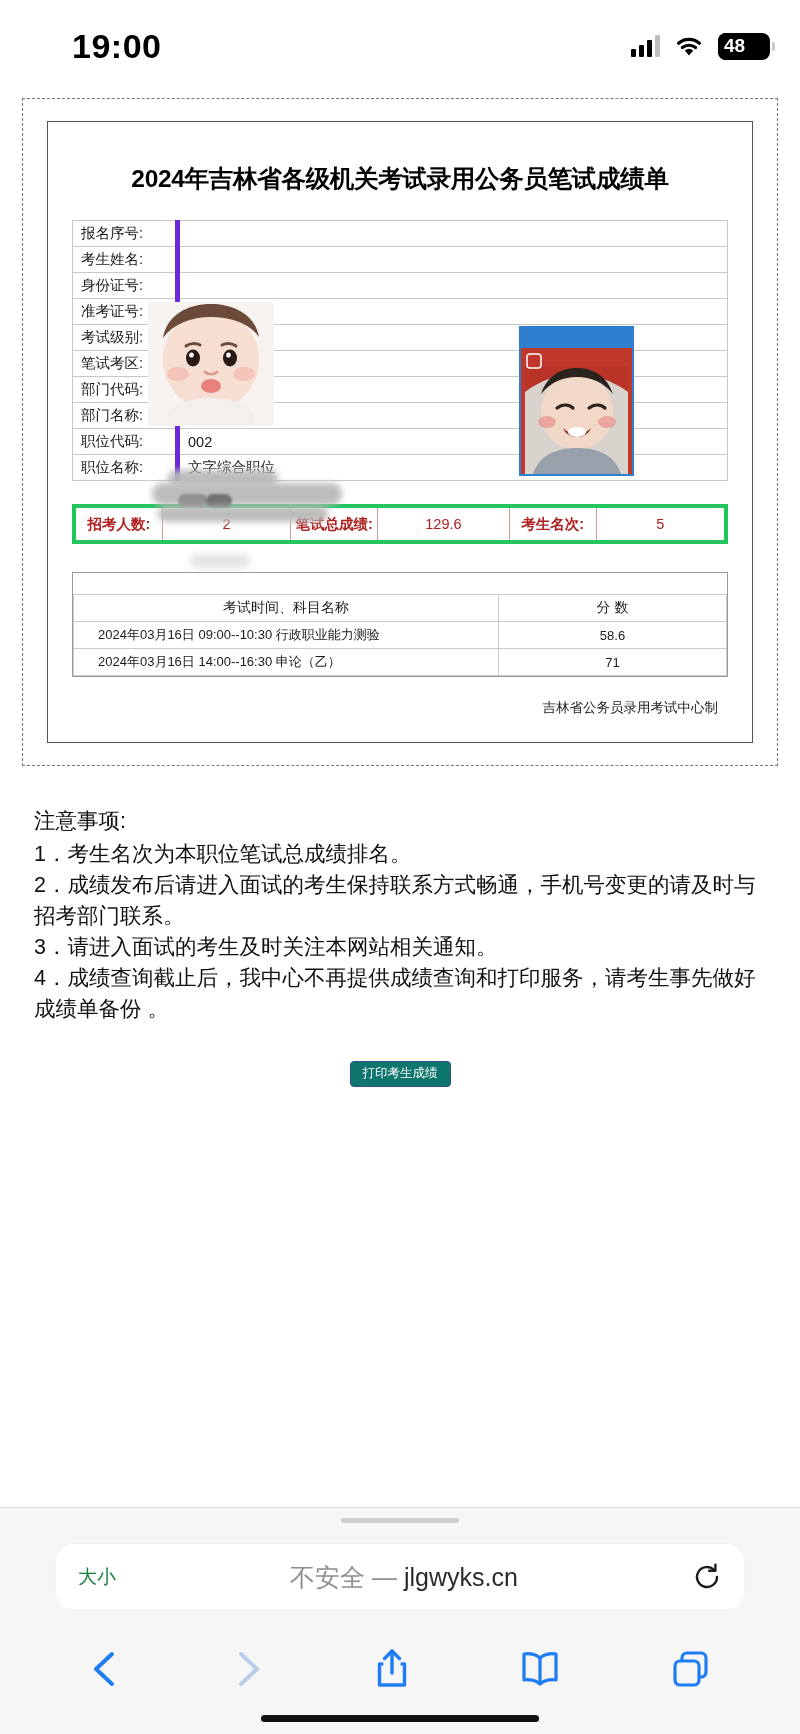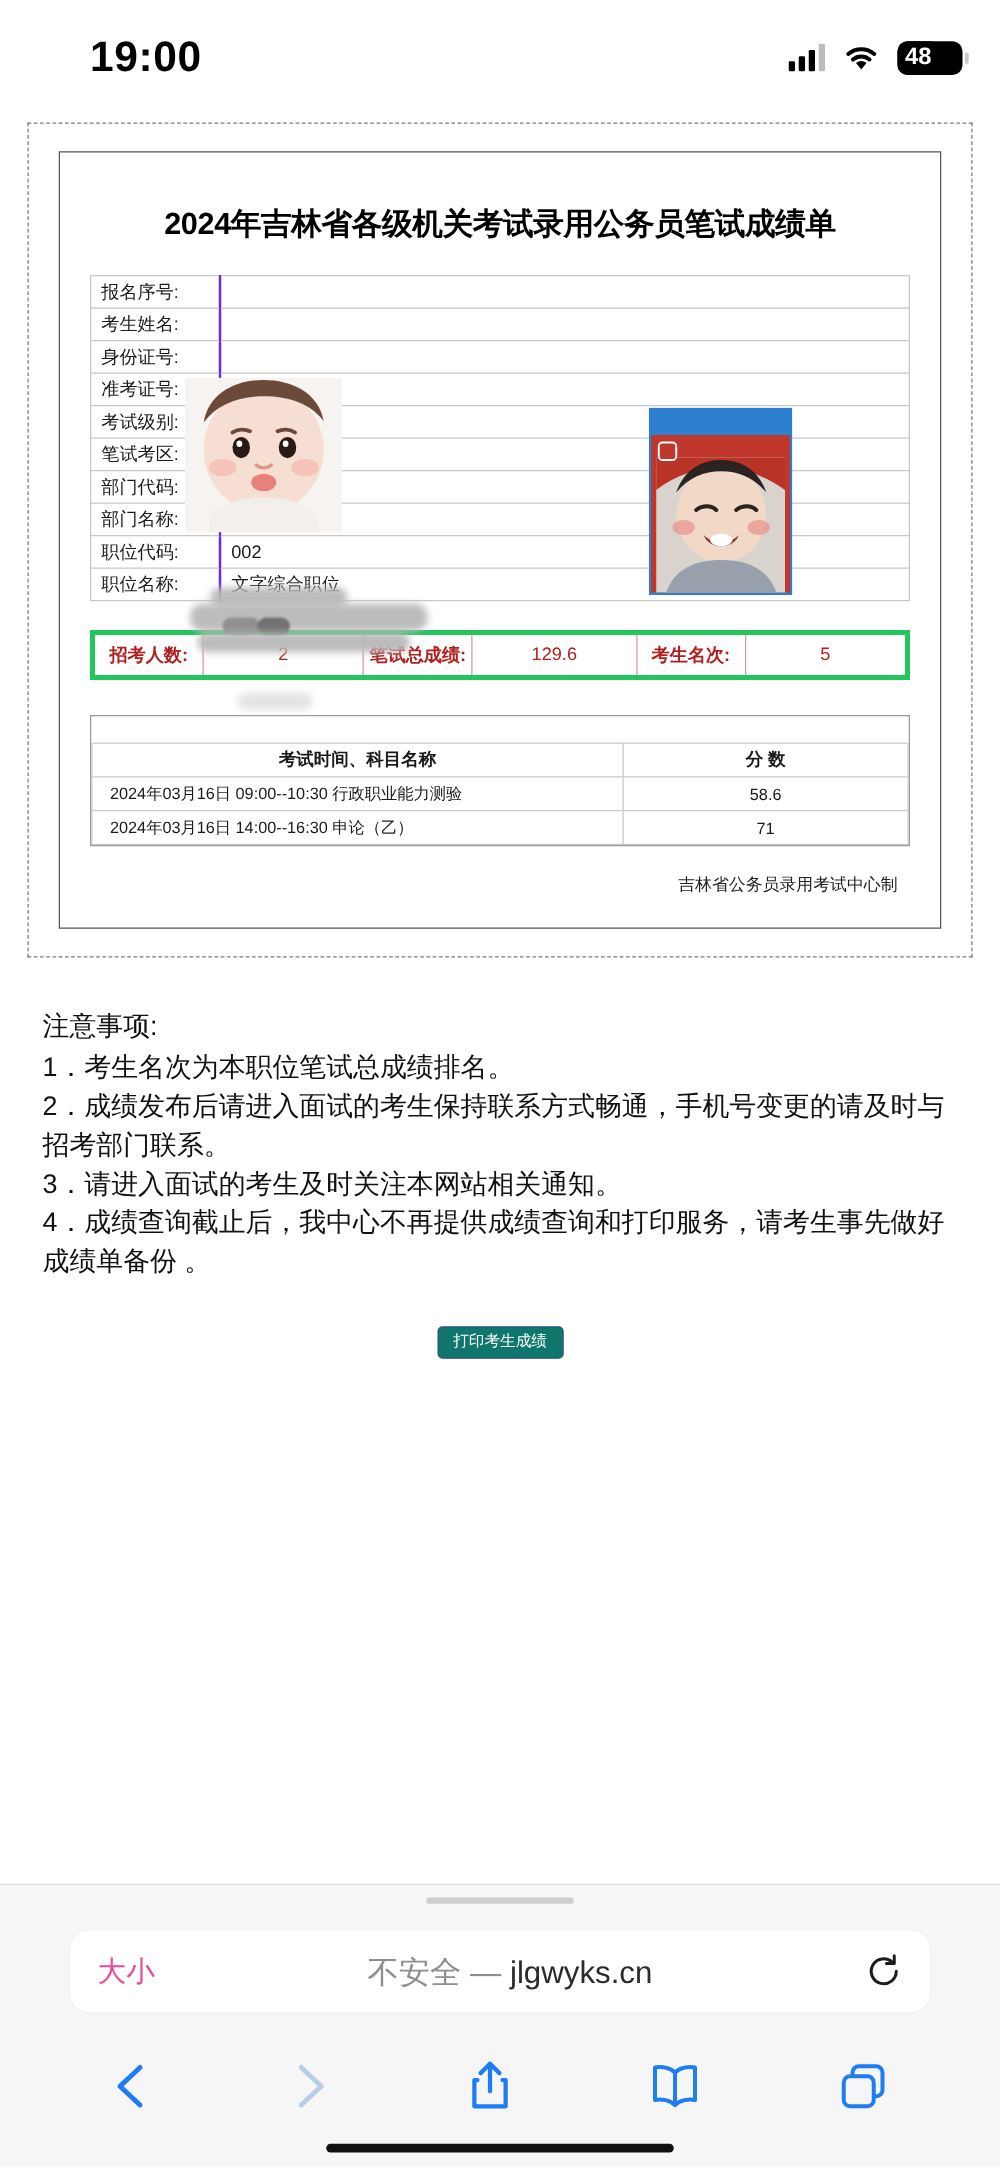--- a/index.html
+++ b/index.html
@@ -46,33 +46,33 @@
     text-align:center;font-weight:700;font-size:24.5px;color:#000;
     letter-spacing:-0.3px;margin:14px 0 25px 0;white-space:nowrap;
   }
 
   table{border-collapse:collapse;width:100%;}
 
   .info-tbl{border:1px solid #9a9a9a;margin:0 0 0 0;}
   .info-tbl td{border:1px solid #c8c8c8;height:25px;font-size:14.5px;
     color:#1a1a1a;padding:0 8px;}
   .info-tbl td.lbl{width:86px;white-space:nowrap;}
-  .info-tbl td.val{border-left:2px solid #6d28d9;}
+  .info-tbl td.val{border-left:5px solid #6d28d9;}
 
   .score-tbl{border:4px solid #22c55e;margin-top:23px;padding-left:33px;}
   .score-tbl td{border:1px solid #d89a9a;height:30px;font-size:14.5px;
     color:#b02020;text-align:center;}
   .score-tbl td.k{font-weight:700;width:92px;}
   .score-tbl td.v{width:140px;}
 
   .subj-wrap{margin-top:28px;border:1px solid #9a9a9a;}
   .subj-tbl td{border:1px solid #c9c9c9;font-size:13px;color:#1a1a1a;
     height:26px;padding:0 6px;}
-  .subj-tbl .hd{text-align:center;font-weight:700;font-size:14px;}
-  .subj-tbl .name{padding-left:14px;}
+  .subj-tbl .hd{text-align:center;font-weight:400;font-size:14px;}
+  .subj-tbl .name{padding-left:24px;}
   .subj-tbl .sc{width:215px;text-align:center;}
   .subj-tbl tr.spacer td{border:0;border-bottom:1px solid #c9c9c9;height:21px;}
 
   .cert-footer{text-align:right;font-size:13.5px;color:#222;margin-top:22px;
     padding-right:10px;}
 
   
   .redact{position:absolute;background:#b9b9b9;border-radius:10px;
     filter:blur(3px);opacity:.95;}
 
@@ -92,21 +92,21 @@
 
   
   .browser{position:absolute;left:0;right:0;bottom:0;height:226px;background:#f6f6f6;
     border-top:1px solid #dcdcdc;}
   .grabber{width:118px;height:5px;border-radius:3px;background:#cfcfcf;
     margin:10px auto 0 auto;}
   .urlbar{position:absolute;left:56px;right:56px;top:36px;height:66px;
     background:#fff;border-radius:16px;display:flex;align-items:center;
     padding:0 22px;box-sizing:border-box;justify-content:space-between;
     box-shadow:0 0 0 .5px rgba(0,0,0,.05);}
-  .aa{font-size:23px;color:#ec4899;}
+  .aa{font-size:19px;color:#15803d;}
   .urltext{font-size:25px;color:#8e8e93;flex:1;text-align:center;}
   .urltext .host{color:#2b2b2b;}
   .reload{width:30px;height:30px;}
   .toolbar{position:absolute;left:0;right:0;top:128px;height:66px;
     display:flex;align-items:center;justify-content:space-around;padding:0 34px;
     box-sizing:border-box;}
   .tb-icon{color:#1f7df4;display:flex;align-items:center;justify-content:center;}
   .tb-icon.dim{color:#b9cde8;}
   .homebar{position:absolute;left:50%;transform:translateX(-50%);bottom:12px;
     width:278px;height:7px;border-radius:4px;background:#111;}

